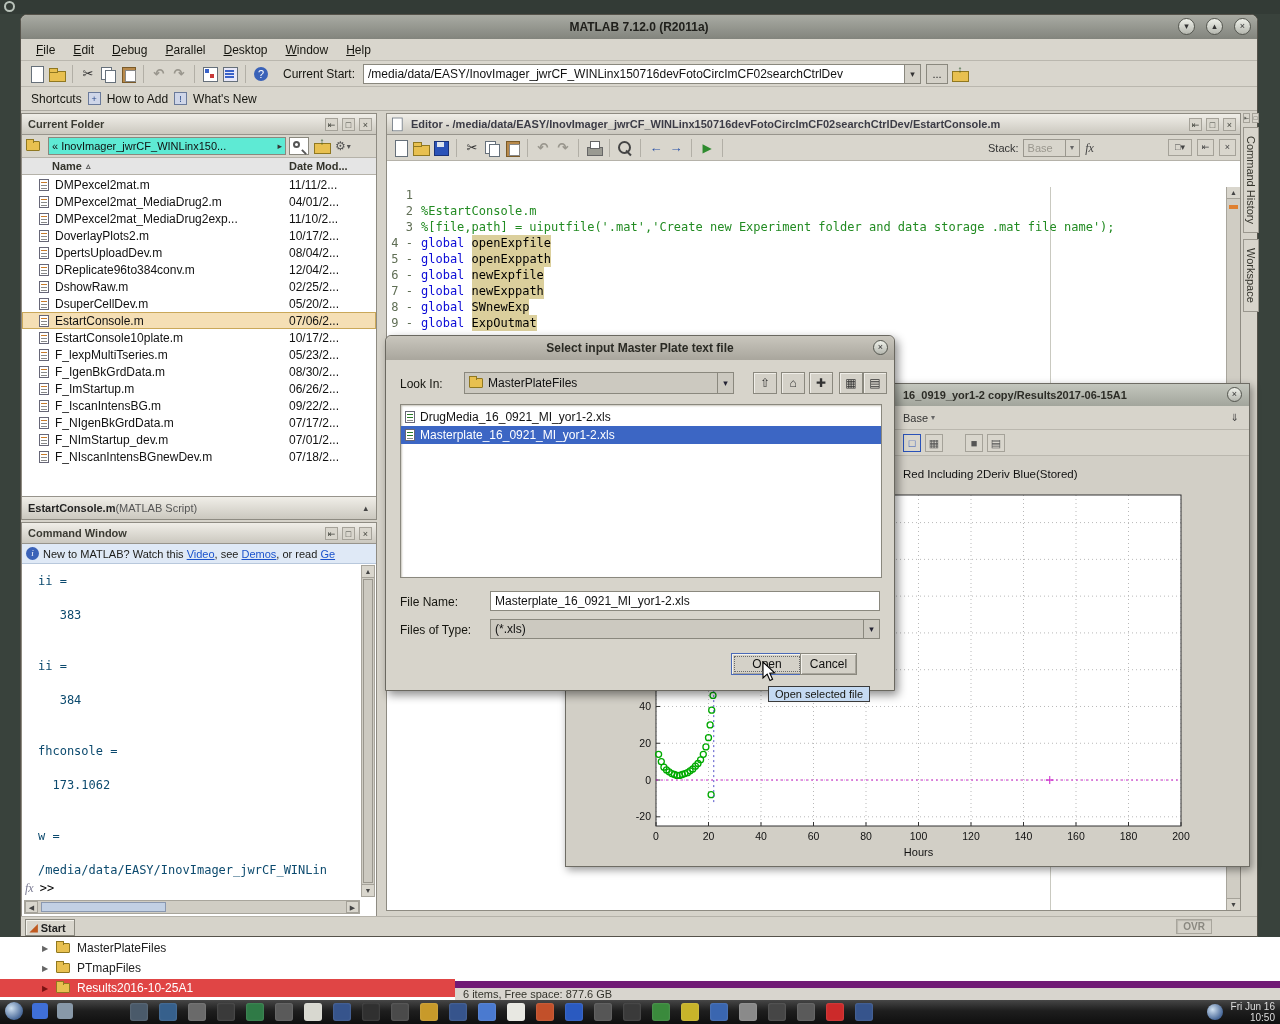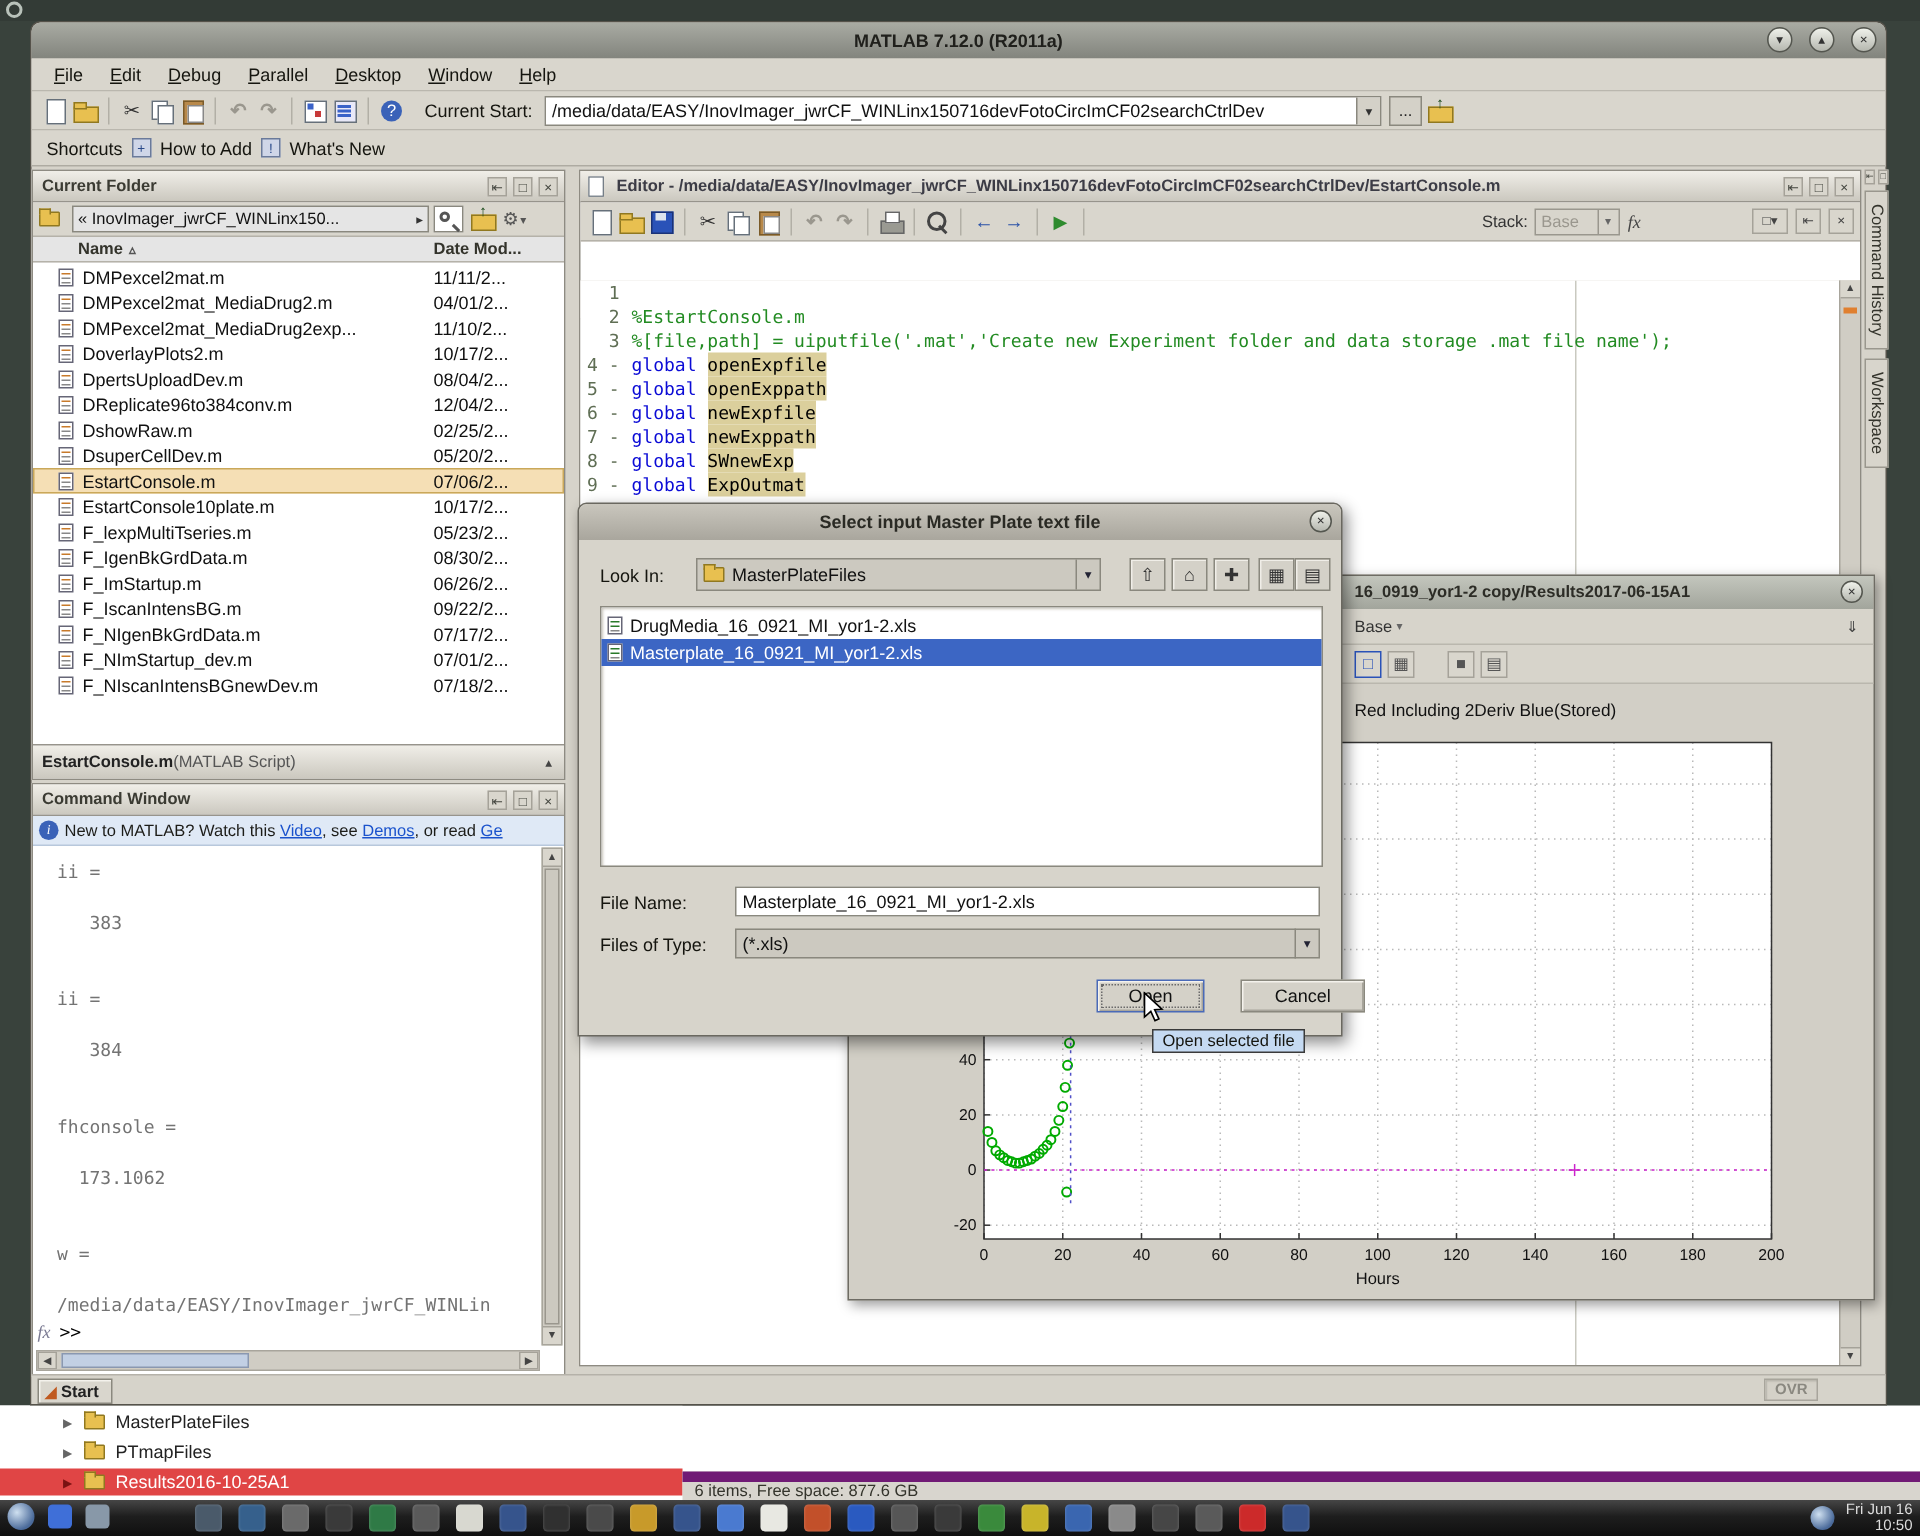--- a/index.html
+++ b/index.html
@@ -67,21 +67,21 @@
 .combo-arrow{width:16px;height:18px;background:#d4d1c8;border-left:1px solid #8a887e;font-size:9px;line-height:18px;text-align:center;color:#333;flex:none}
 .tbtn{height:20px;min-width:22px;background:#d4d1c8;border:1px solid #8a887e;font-size:11px;line-height:18px;text-align:center;color:#222;margin-left:3px;padding:0 3px;flex:none}
 
 
 .panel{position:absolute;background:#fff;border:1px solid #8e8b82}
 .phead{height:21px;background:linear-gradient(#f0eee8,#cbc8bf);border-bottom:1px solid #97948c;display:flex;align-items:center}
 .ptitle{font-size:11px;font-weight:bold;color:#3b3b33;padding-left:6px}
 
 #p-cf{left:0;top:98px;width:356px;height:407px}
 .addrbar{height:23px;background:#d9d6cd;border-bottom:1px solid #b5b2a9;display:flex;align-items:center;padding:0 4px;gap:3px}
-.addr-combo{display:flex;align-items:center;height:18px;background:#e5e5e5;border:1px solid #8a887e;width:238px}
+.addr-combo{display:flex;align-items:center;height:18px;background:#5eead4;border:1px solid #8a887e;width:238px}
 .addr-text{font-size:11px;color:#111;padding-left:3px;white-space:nowrap;overflow:hidden;flex:1}
 .addr-arrow{font-size:9px;color:#333;padding:0 3px}
 .addr-btn{width:20px;height:18px;background:#fff;border:1px solid #8a887e;position:relative}
 .mag{position:absolute;left:3px;top:3px;width:7px;height:7px;border:2px solid #555;border-radius:50%}
 .mag::after{content:"";position:absolute;width:6px;height:2px;background:#555;transform:rotate(45deg);left:6px;top:8px}
 .addr-gear{font-size:12px;color:#555;display:flex;align-items:center}
 .addr-gear .caret{font-size:8px;margin-left:1px}
 .colhead{height:17px;background:#e5e5e5;border-bottom:1px solid #b5b2a9;display:flex;align-items:center;font-size:11px;font-weight:bold;color:#33332b}
 .ch-name{padding-left:30px}
 .sort-tri{font-size:9px;margin-left:4px;color:#555}
@@ -96,21 +96,21 @@
 .cf-footer{position:absolute;left:0;bottom:0;right:0;height:23px;background:linear-gradient(#f0eee8,#cbc8bf);border-top:1px solid #97948c;display:flex;align-items:center;font-size:11px;padding-left:6px}
 .cff-file{font-weight:bold;color:#222}
 .cff-type{color:#555}
 .cff-exp{margin-left:auto;padding-right:8px;font-size:9px;color:#444}
 
 #p-cw{left:0;top:507px;width:356px;height:396px}
 .cw-banner{height:20px;background:#dfe9f6;border-bottom:1px solid #b8c8dc;display:flex;align-items:center;font-size:11px;color:#1c1c18;padding-left:4px;white-space:nowrap;overflow:hidden}
 .info-ic{flex:none;width:13px;height:13px;border-radius:50%;background:#3a62b8;color:#fff;font-size:9px;font-style:italic;font-family:"Liberation Serif",serif;line-height:13px;text-align:center;margin-right:4px}
 .link{color:#1a52cc;text-decoration:underline}
 .cw-out{position:absolute;left:0;top:42px;right:14px;bottom:38px;overflow:hidden;background:#fff}
-.cw-out pre{font-family:"DejaVu Sans Mono",monospace;font-size:12px;line-height:17px;color:#737373;padding:8px 0 0 16px}
+.cw-out pre{font-family:"DejaVu Sans Mono",monospace;font-size:12px;line-height:17px;color:#0c4a6e;padding:8px 0 0 16px}
 .cw-prompt{position:absolute;left:0;bottom:20px;height:18px;display:flex;align-items:center}
 .fx-glyph{font-style:italic;font-family:"Liberation Serif",serif;font-size:12px;color:#7a7a92;padding-left:3px}
 .prompt-text{font-family:"DejaVu Sans Mono",monospace;font-size:12px;color:#000;padding-left:6px}
 .hscroll{position:absolute;left:2px;bottom:3px;right:16px;height:14px;background:#d0cdc4;border:1px solid #a8a59c;display:flex;align-items:center}
 .sb-arrow{width:13px;height:12px;background:#d9d6cd;border:1px solid #a5a299;font-size:7px;line-height:11px;text-align:center;color:#444;flex:none}
 .sb-thumb-h{position:absolute;left:16px;width:125px;top:1px;bottom:1px;background:#c2d0e4;border:1px solid #8a98b0}
 .vscroll{position:absolute;right:1px;top:42px;bottom:20px;width:14px;background:#d0cdc4;border:1px solid #a8a59c}
 .vscroll .up{position:absolute;top:0;left:0;right:0;height:12px;background:#d9d6cd;border-bottom:1px solid #a5a299;font-size:7px;text-align:center;line-height:11px;color:#444}
 .vscroll .dn{position:absolute;bottom:0;left:0;right:0;height:12px;background:#d9d6cd;border-top:1px solid #a5a299;font-size:7px;text-align:center;line-height:11px;color:#444}
 .vscroll .vthumb{position:absolute;left:1px;right:1px;top:13px;bottom:13px;background:#ccc9c0;border:1px solid #9a978e}
@@ -714,21 +714,21 @@
     <span class="dlg-label" style="left:14px;top:259px">File Name:</span>
     <span class="dlg-input" style="left:104px;top:255px;width:390px">
       <span>Masterplate_16_0921_MI_yor1-2.xls</span>
     </span>
     <span class="dlg-label" style="left:14px;top:287px">Files of Type:</span>
     <span class="dlg-combo" style="left:104px;top:283px;width:390px;height:20px">
       <span class="cval">(*.xls)</span>
       <span class="carr">▾</span>
     </span>
     <button class="dlg-btn default" style="left:345px;top:317px;width:72px">Open</button>
-    <button class="dlg-btn" style="left:441px;top:317px;width:83px">Cancel</button>
+    <button class="dlg-btn" style="left:414px;top:317px;width:57px">Cancel</button>
   </div>
 
   <div id="tooltip">Open selected file</div>
 
   <svg id="cursor" width="16" height="22" viewBox="0 0 16 22">
     <path d="M1,1 L1,17 L5.2,13.2 L8,19.5 L10.6,18.2 L7.8,12.2 L12.6,11.8 Z" fill="#fff" stroke="#000" stroke-width="1.1"></path>
   </svg>
 
   <div id="taskbar">
     <span class="tb-left">

